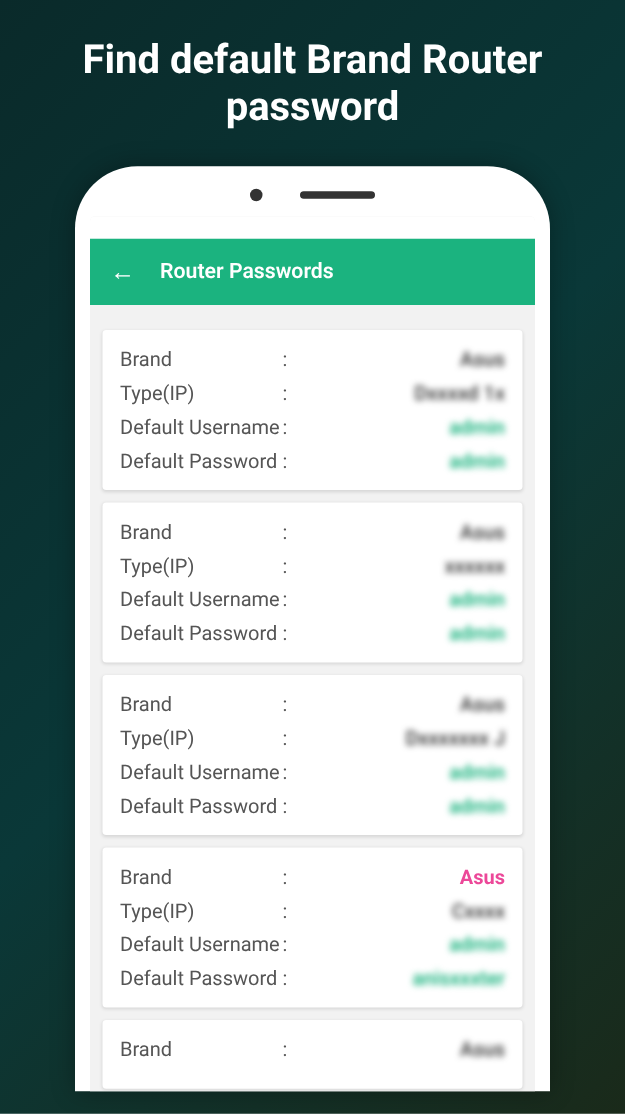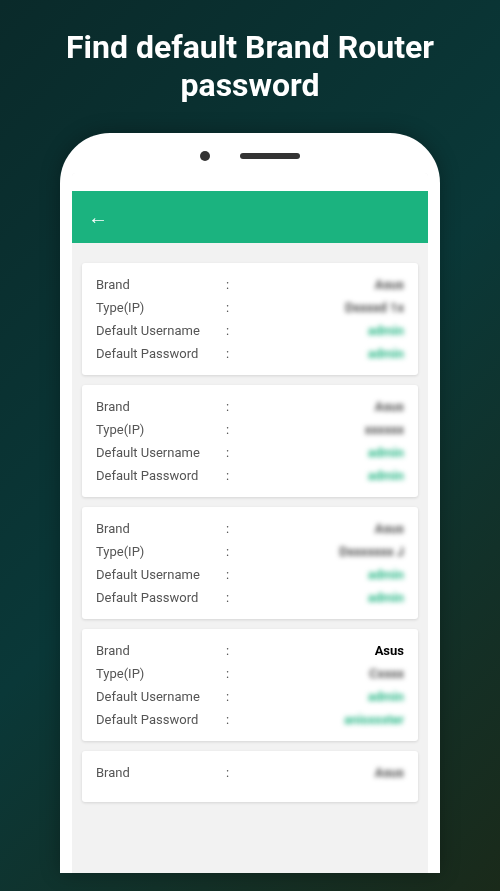--- a/index.html
+++ b/index.html
@@ -123,58 +123,59 @@
       background: #fff;
       border-radius: 3px;
       box-shadow: 0 1px 3px rgba(0,0,0,0.12);
       margin-bottom: 10px;
       padding: 10px 14px;
     }
     .row {
       display: flex;
       align-items: center;
       padding: 4px 0;
-      font-size: 13px;
+      font-size: 16px;
       color: #555;
     }
     .row-label { width: 130px; }
     .row-colon { width: 12px; }
     .row-value { flex: 1; text-align: right; }
     .blur-wrap {
       display: inline-block;
       filter: blur(2.5px);
       color: #1bb37f;
       font-weight: 600;
     }
     .blur-dark {
       display: inline-block;
       filter: blur(2.5px);
       color: #333;
       font-weight: 500;
     }
     .clear-dark {
-      color: #000000;
+      color: #ec4899;
       font-weight: 700;
     }
   </style>
 </head>
 <body>
 
 <div class="page-title">Find default Brand Router password</div>
 
 <div class="phone-frame">
   <div class="phone-top">
     <div class="camera-dot"></div>
     <div class="speaker-slot"></div>
   </div>
   <div class="screen">
     <div class="status-bar"></div>
 
     <div class="app-header">
       <span class="back-arrow">←</span>
+      <span class="header-title">Router Passwords</span>
     </div>
 
     <div class="tabs">
     </div>
 
 
     <div class="cards-wrap" id="cards-root">
         <div class="card">
           <div class="row">
             <span class="row-label">Brand</span>

